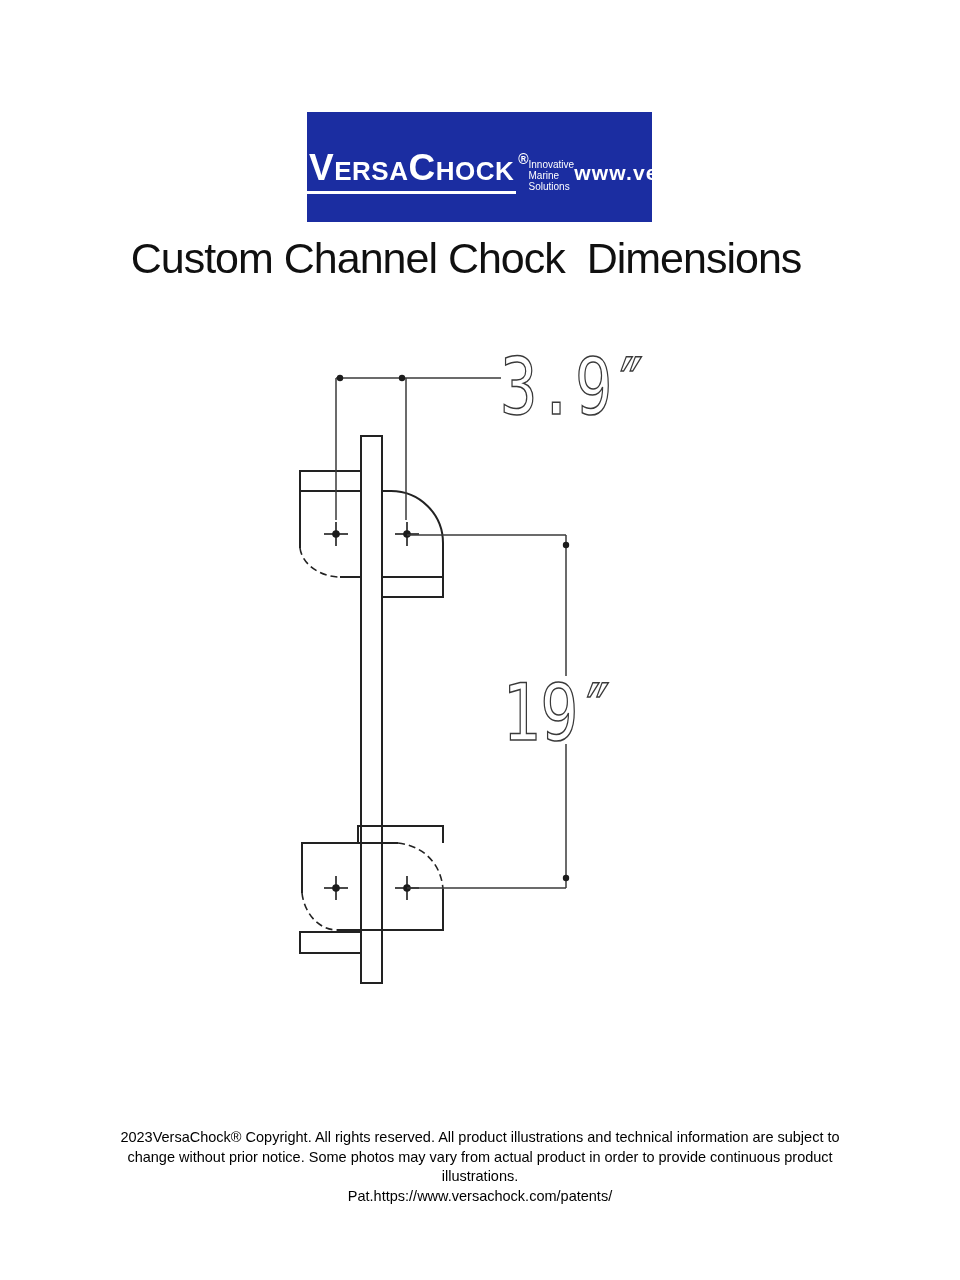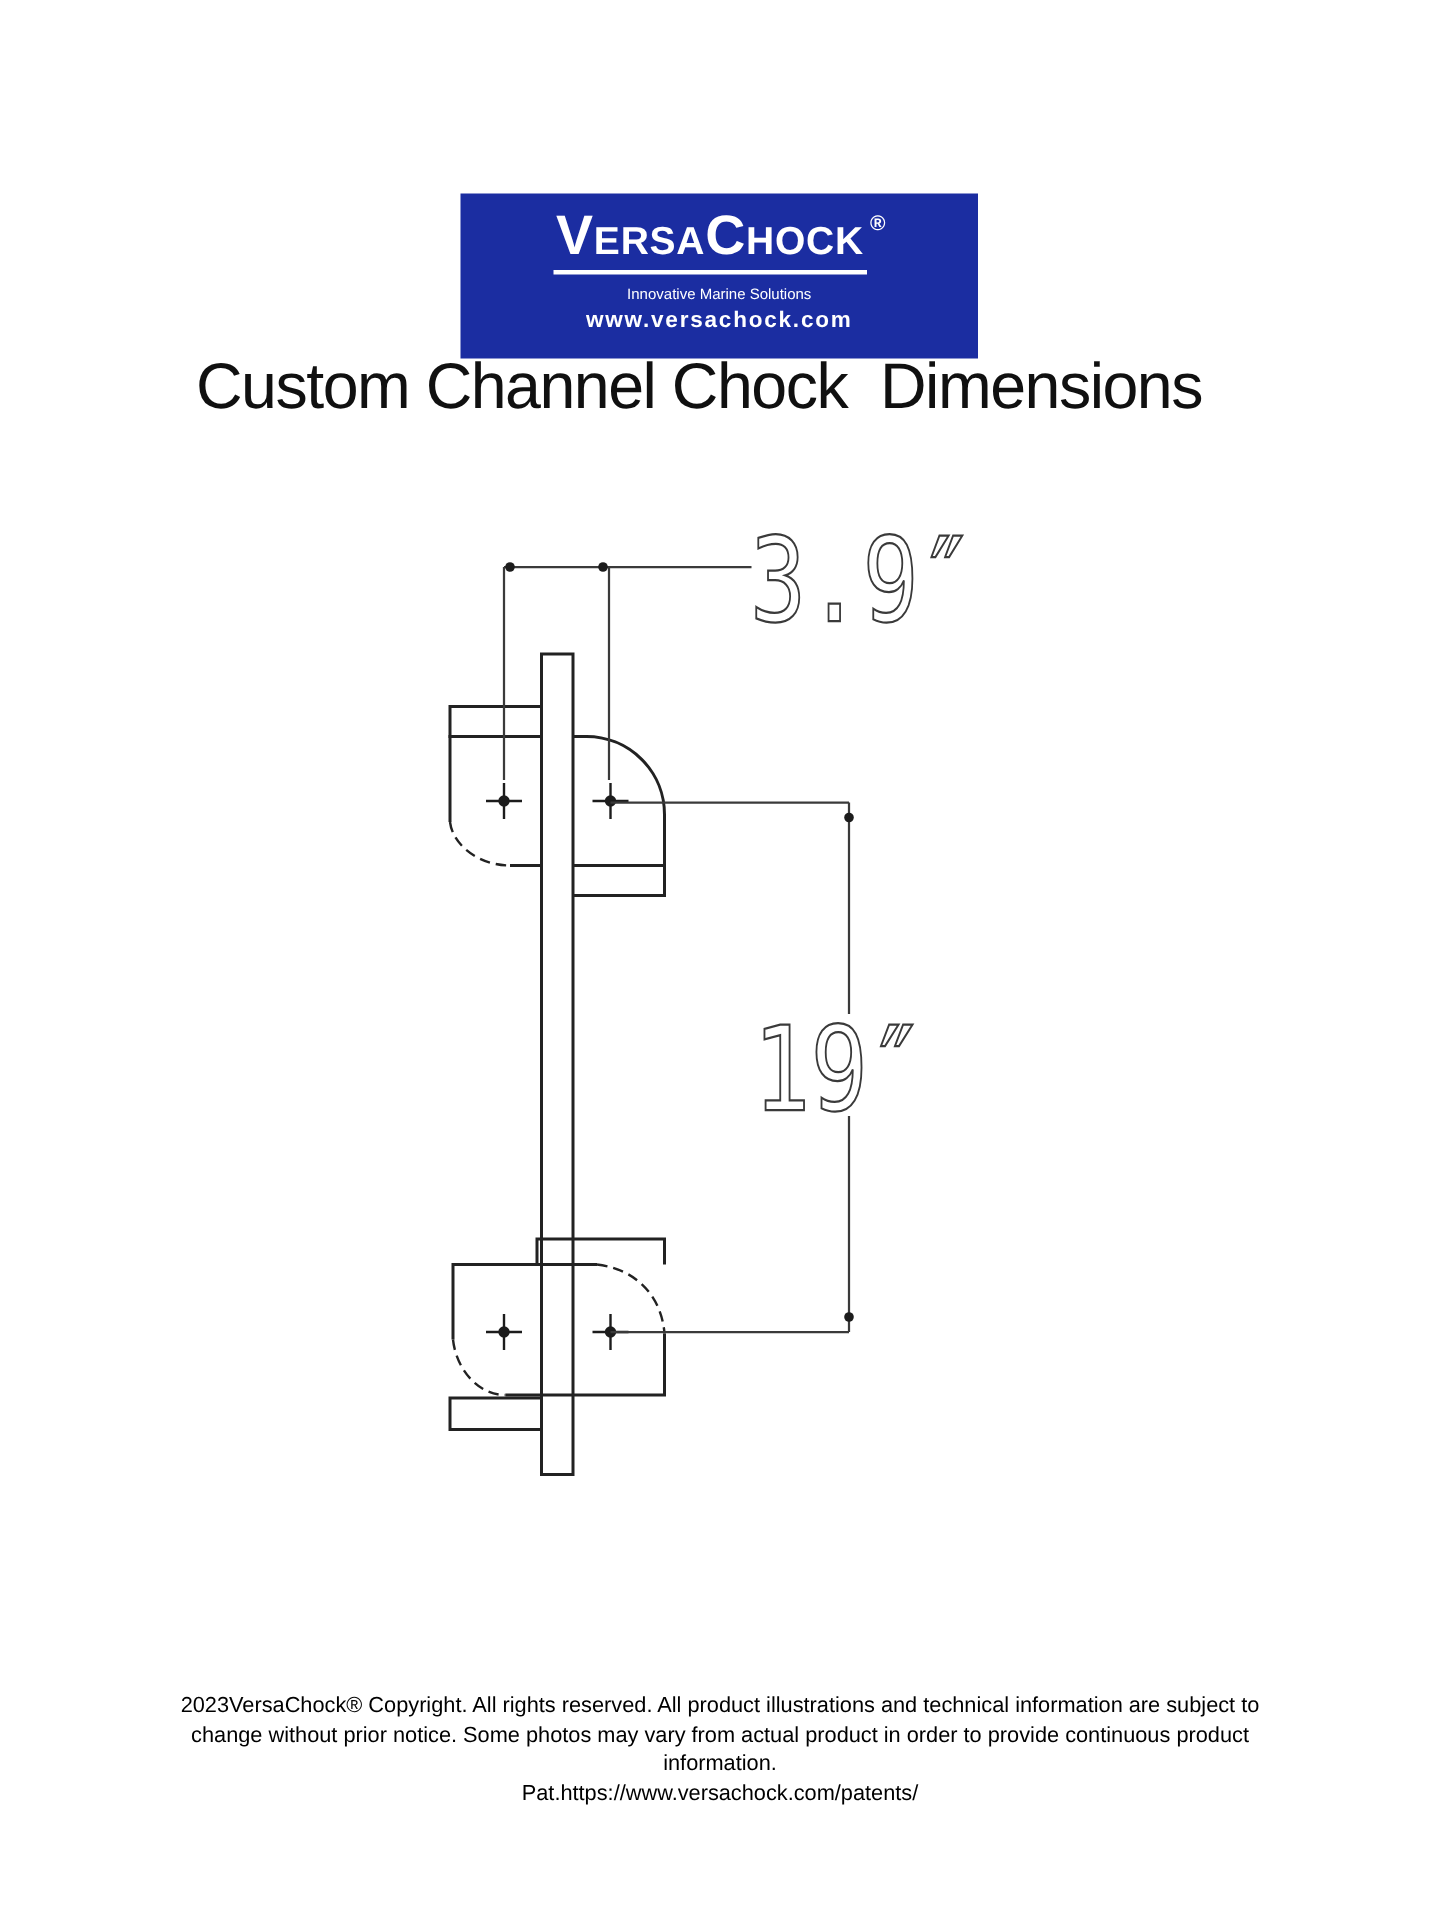--- a/index.html
+++ b/index.html
@@ -3,36 +3,36 @@
 <meta charset="utf-8">
 <style>
   * { margin:0; padding:0; box-sizing:border-box; }
   html,body { width:960px; height:1280px; background:#ffffff;
               font-family:"Liberation Sans", sans-serif; position:relative; }
 
   .page { position:absolute; left:0; top:0; width:960px; height:1280px; background:#fff; overflow:hidden; }
 
   
   .logo {
-    position:absolute; left:307px; top:129px; width:345px; height:110px;
+    position:absolute; left:307px; top:112px; width:345px; height:110px;
     background:var(--c-logo_blue,#1b2da1);
-    display:flex; flex-direction:column; align-items:center;
+    display:flex; flex-direction:row; align-items:center;
     padding-top:9px; color:var(--c-logo_text,#ffffff);
   }
   .brand-row { display:flex; align-items:flex-start; }
   .brand-underline {
     border-bottom:3px solid #fff; padding:0 2px 3px 2px; display:inline-block;
   }
   .brand {
     font-variant:small-caps; font-weight:bold; font-size:37px; line-height:1.05;
     letter-spacing:0.5px; white-space:pre;
   }
   .registered { font-size:14px; font-weight:bold; margin-top:2px; margin-left:2px; }
   .tagline { margin-top:8px; font-size:10px; font-weight:400; }
-  .website { margin-top:3px; font-size:15px; font-weight:bold; letter-spacing:1.2px; }
+  .website { margin-top:3px; font-size:21px; font-weight:bold; letter-spacing:1.2px; }
 
   
   .title {
     position:absolute; left:0; top:234px; width:960px; text-align:center;
     font-size:43px; font-weight:400; color:#101010; letter-spacing:-1px;
     white-space:pre; transform:translateX(-14px);
   }
 
   
   .drawing { position:absolute; left:280px; top:340px; }
@@ -127,17 +127,17 @@
       <line class="dim" x1="566" y1="744" x2="566" y2="888"></line>
       <circle class="dot" cx="566" cy="545" r="3.2"></circle>
       <circle class="dot" cx="566" cy="878" r="3.2"></circle>
       <text class="dimtext" x="502" y="740" textLength="115" lengthAdjust="spacingAndGlyphs">19″</text>
     </g>
   </svg>
 
   <div class="footer">
     <div>2023VersaChock® Copyright. All rights reserved. All product illustrations and technical information are subject to</div>
     <div>change without prior notice. Some photos may vary from actual product in order to provide continuous product</div>
-    <div>information.</div>
+    <div>illustrations.</div>
     <div>Pat.https://www.versachock.com/patents/</div>
   </div>
 
 </div>
 
 </body></html>

